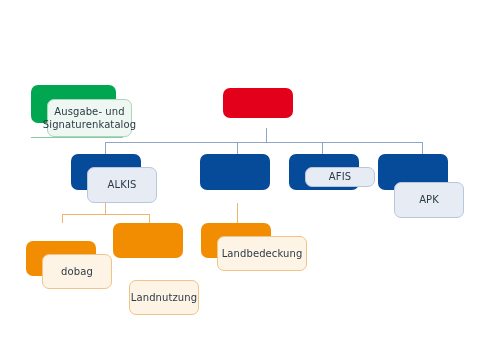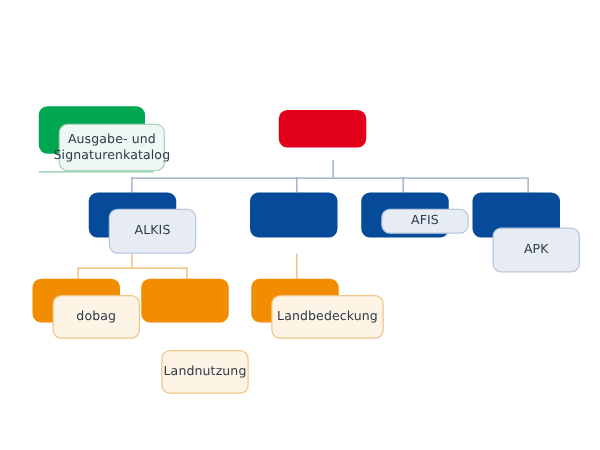--- a/index.html
+++ b/index.html
@@ -123,21 +123,21 @@
     </div>
   </div>
 
   <div class="node n-blue" style="left:378px; top:154px; width:86px; height:49px;">
     <div class="card-back" style="width:70px; height:36px;"></div>
     <div class="card-front" style="left:16px; top:28px; width:70px; height:36px;">
       <span class="card-label">APK</span>
     </div>
   </div>
 
-  <div class="node n-orange" style="left:26px; top:223px; width:86px; height:48px;">
+  <div class="node n-orange" style="left:26px; top:241px; width:86px; height:48px;">
     <div class="card-back" style="width:70px; height:35px;"></div>
     <div class="card-front" style="left:16px; top:13px; width:70px; height:35px;">
       <span class="card-label">dobag</span>
     </div>
   </div>
 
   <div class="node n-orange" style="left:113px; top:223px; width:86px; height:48px;">
     <div class="card-back" style="width:70px; height:35px;"></div>
     <div class="card-front" style="left:16px; top:13px; width:70px; height:35px;margin-top:44px;">
       <span class="card-label">Landnutzung</span>

